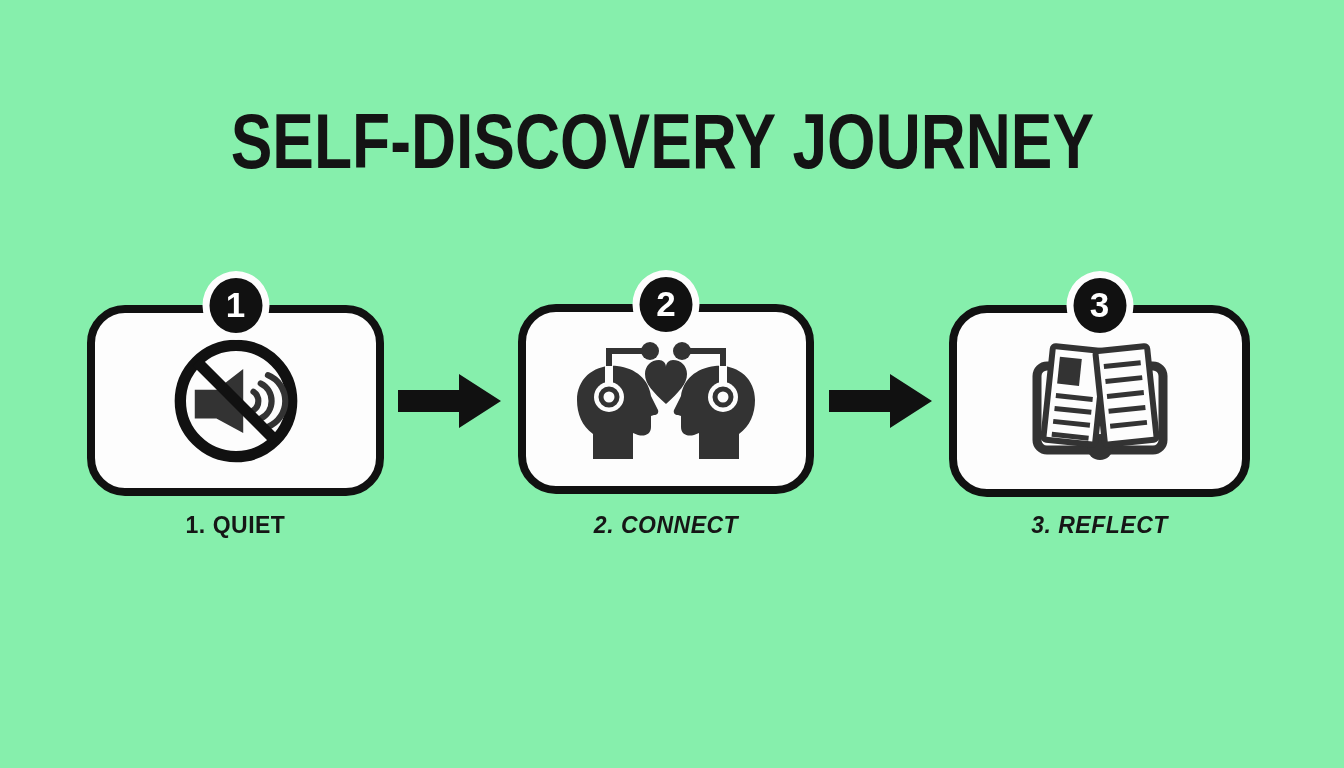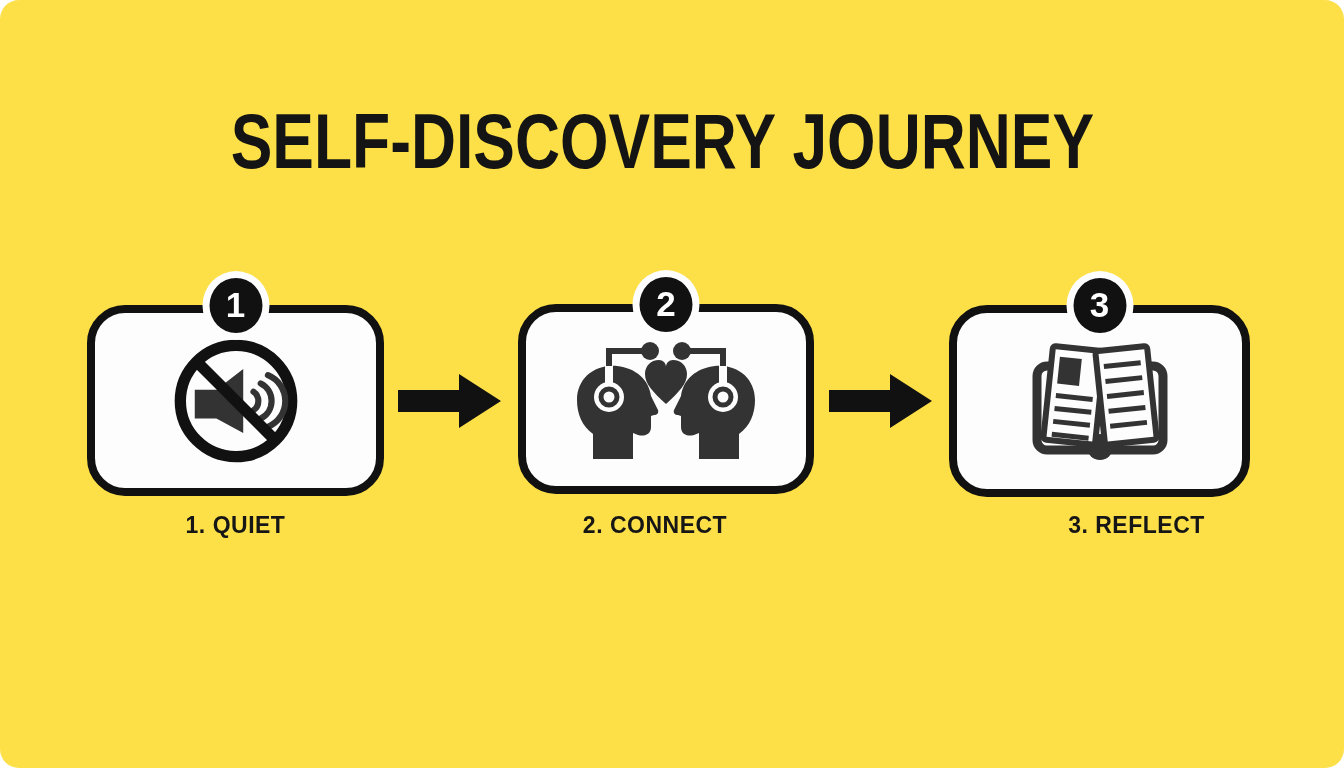--- a/index.html
+++ b/index.html
@@ -1,22 +1,21 @@
 <!DOCTYPE html>
 <html><head>
 <meta charset="utf-8">
 <style>
   html,body { margin:0; padding:0; }
   .canvas {
     position:relative;
     width:1344px; height:768px;
-    background:#fde047;
+    background:#86efac;
     overflow:hidden;
     font-family:"Liberation Sans", sans-serif;
-    border-radius:19px;
   }
   .title {
     position:absolute;
     left:0; right:0; top:98px;
     text-align:center;
     font-size:78px;
     line-height:86px;
     font-weight:bold;
     color:#141414;
     letter-spacing:0px;
@@ -58,22 +57,22 @@
   .step-label {
     position:absolute;
     top:512px;
     text-align:center;
     font-size:23px;
     font-weight:bold;
     color:#161616;
     letter-spacing:0.5px;
   }
   .label-1 { left:87px;  width:297px; }
-  .label-2 { left:507px; width:296px; }
-  .label-3 { left:986px; width:301px; }
+  .label-2 { left:518px; width:296px;font-style:italic; }
+  .label-3 { left:949px; width:301px;font-style:italic; }
   .arrow { position:absolute; top:372px; }
   .arrow-1 { left:398px; }
   .arrow-2 { left:829px; }
   .icon-wrap { display:flex; align-items:center; justify-content:center; }
 </style>
 </head>
 <body>
 
 <div class="canvas">
 

